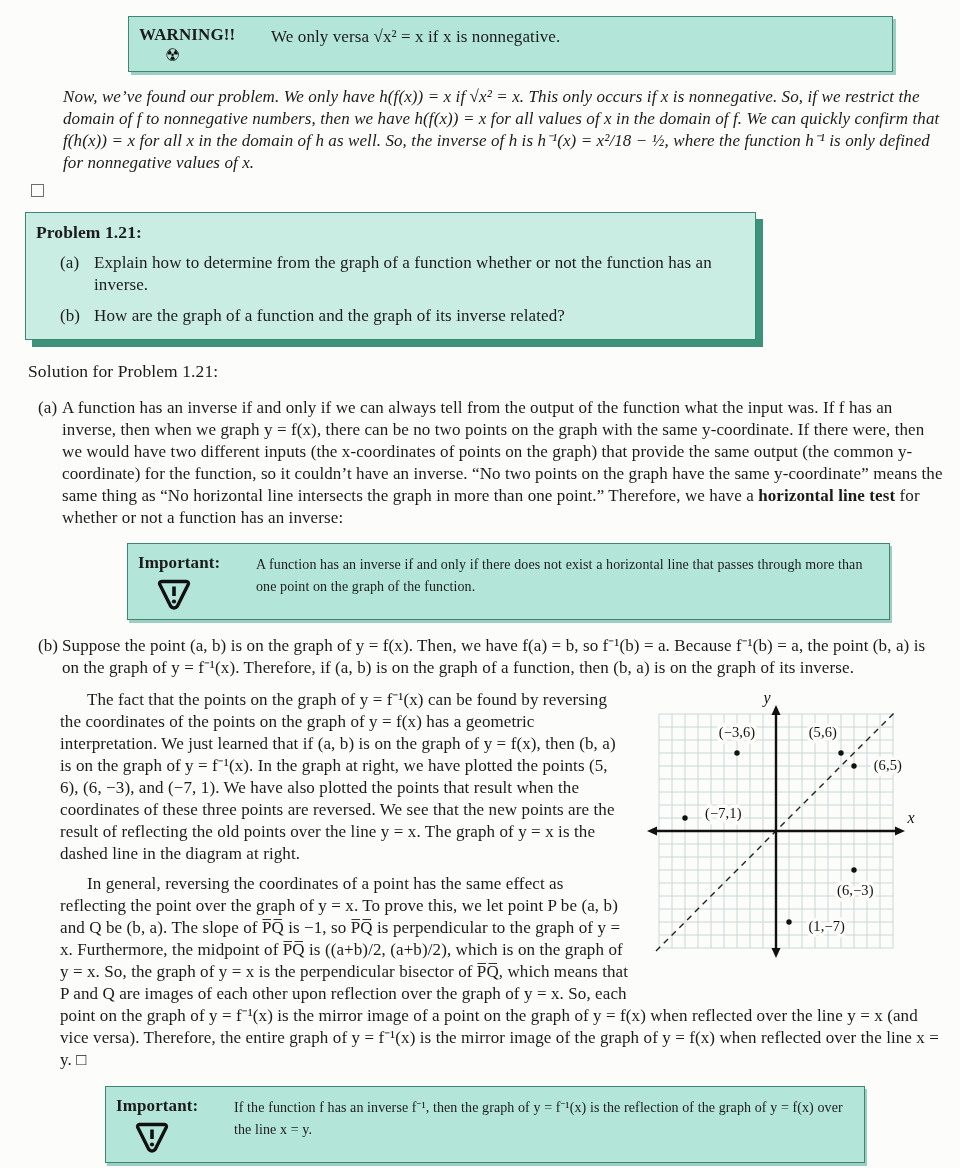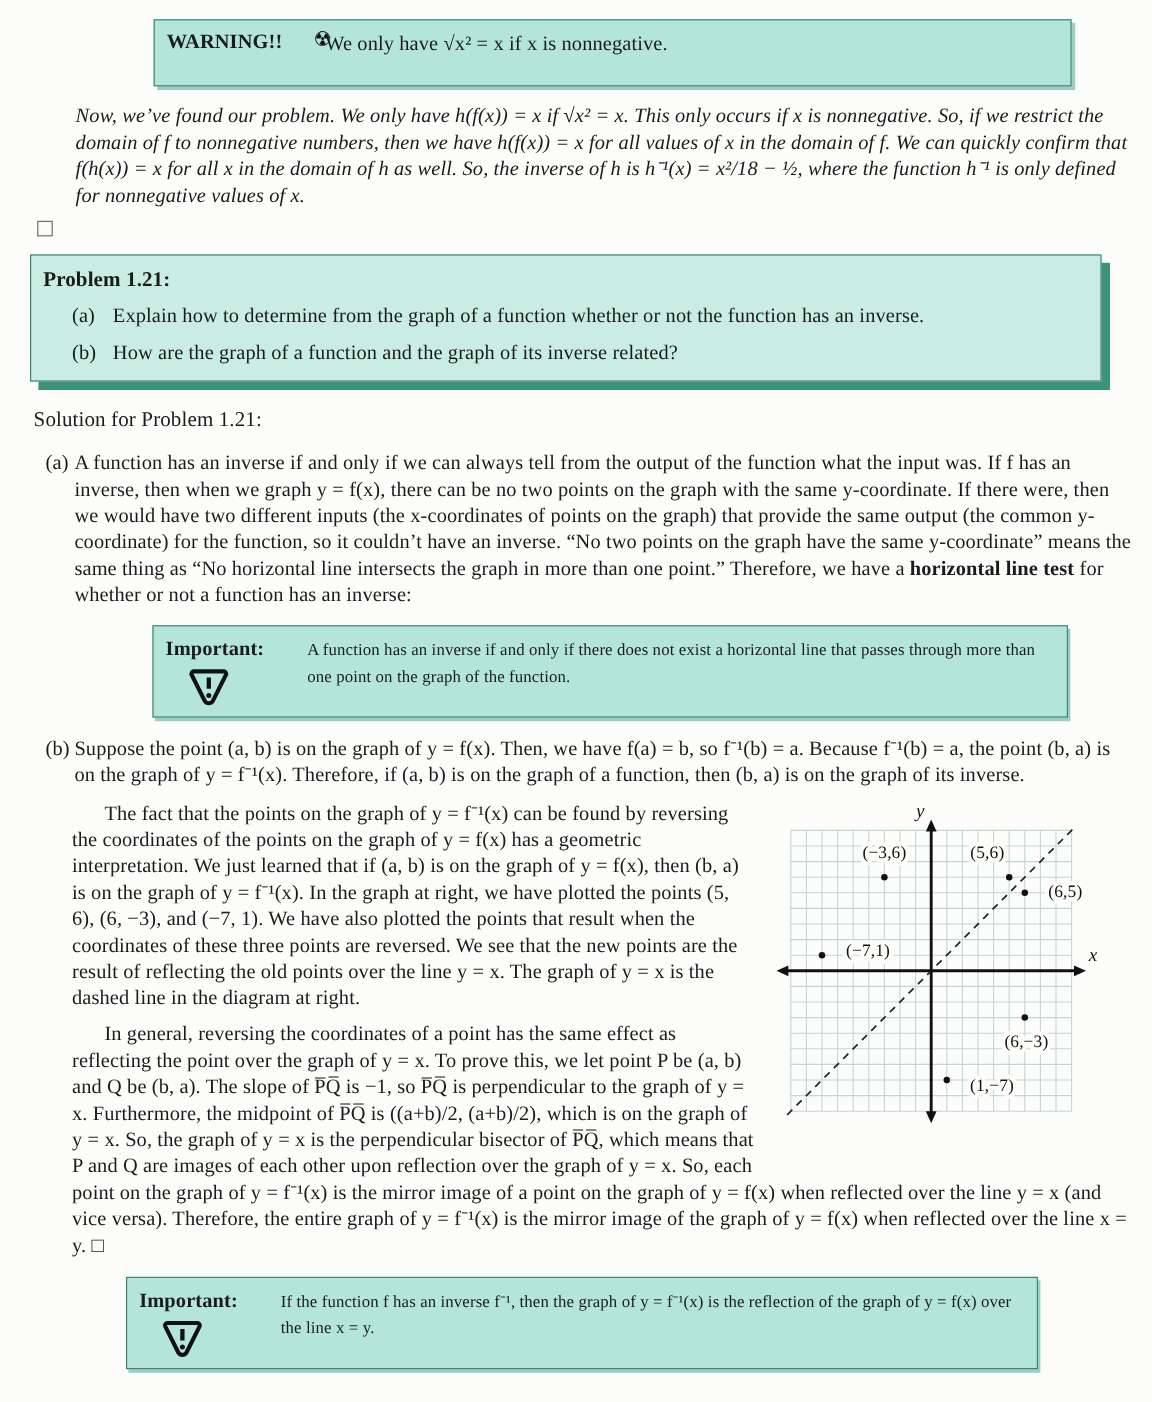--- a/index.html
+++ b/index.html
@@ -15,35 +15,35 @@
 
   
   .warn-box{
     margin:16px 0 0 128px;width:765px;box-sizing:border-box;
     background:var(--mint,#b3e6d8);
     border:1px solid var(--box-border,#3f8574);
     box-shadow:3px 3px 0 var(--shadow-soft,#9dcfc2);
     display:flex;align-items:flex-start;
     padding:7px 12px 6px 10px;min-height:56px;
   }
-  .warn-left{width:132px;flex:0 0 132px;display:flex;}
+  .warn-left{width:132px;flex:0 0 132px;display:flex;flex-direction:column;}
   .warn-title{font-weight:bold;font-size:17px;}
   .rad-icon{font-family:"DejaVu Sans",sans-serif;font-size:17px;line-height:18px;margin-left:26px;color:#111;}
   .warn-text{flex:1;padding-top:2px;}
 
   .intro{margin:14px 20px 0 63px;font-style:italic;}
 
   .qed-square{
     display:inline-block;width:11px;height:11px;
     border:1.5px solid #6e6e6e;background:transparent;
     margin:10px 0 0 31px;
   }
 
   .problem-box{
-    margin:9px 0 0 25px;width:893px;box-sizing:border-box;
+    margin:9px 0 0 25px;width:731px;box-sizing:border-box;
     background:var(--mint-light,#c9ede3);
     border:1px solid var(--box-border,#3f8574);
     box-shadow:7px 7px 0 var(--shadow-green,#3d9379);
     padding:8px 14px 12px 10px;
   }
   .problem-title{font-weight:bold;font-size:17.5px;}
   .problem-item{display:flex;margin-top:9px;}
   .problem-item .itm-label{flex:0 0 34px;padding-left:24px;box-sizing:content-box;}
   .problem-item .itm-text{flex:1;}
 
@@ -78,21 +78,21 @@
 <body style="--paper: #fcfcfa; --mint: #b3e6d8; --mint-light: #c9ede3; --box-border: #3f8574; --shadow-green: #3d9379; --shadow-soft: #9ccfc1; --ink: #1b1b1b;">
 
 
 
 
 <div class="warn-box">
   <div class="warn-left">
     <span class="warn-title">WARNING!!</span>
     <span class="rad-icon">☢</span>
   </div>
-  <p class="warn-text">We only have √x² = x if x is nonnegative.</p>
+  <p class="warn-text">We only versa √x² = x if x is nonnegative.</p>
 </div>
 
 
 <p class="intro">Now, we’ve found our problem. We only have h(f(x)) = x if √x² = x. This only occurs if x is nonnegative. So, if we restrict the domain of f to nonnegative numbers, then we have h(f(x)) = x for all values of x in the domain of f. We can quickly confirm that f(h(x)) = x for all x in the domain of h as well. So, the inverse of h is h⁻¹(x) = x²/18 − ½, where the function h⁻¹ is only defined for nonnegative values of x.</p>
 
 
 <span class="qed-square"></span>
 
 
 <div class="problem-box">

